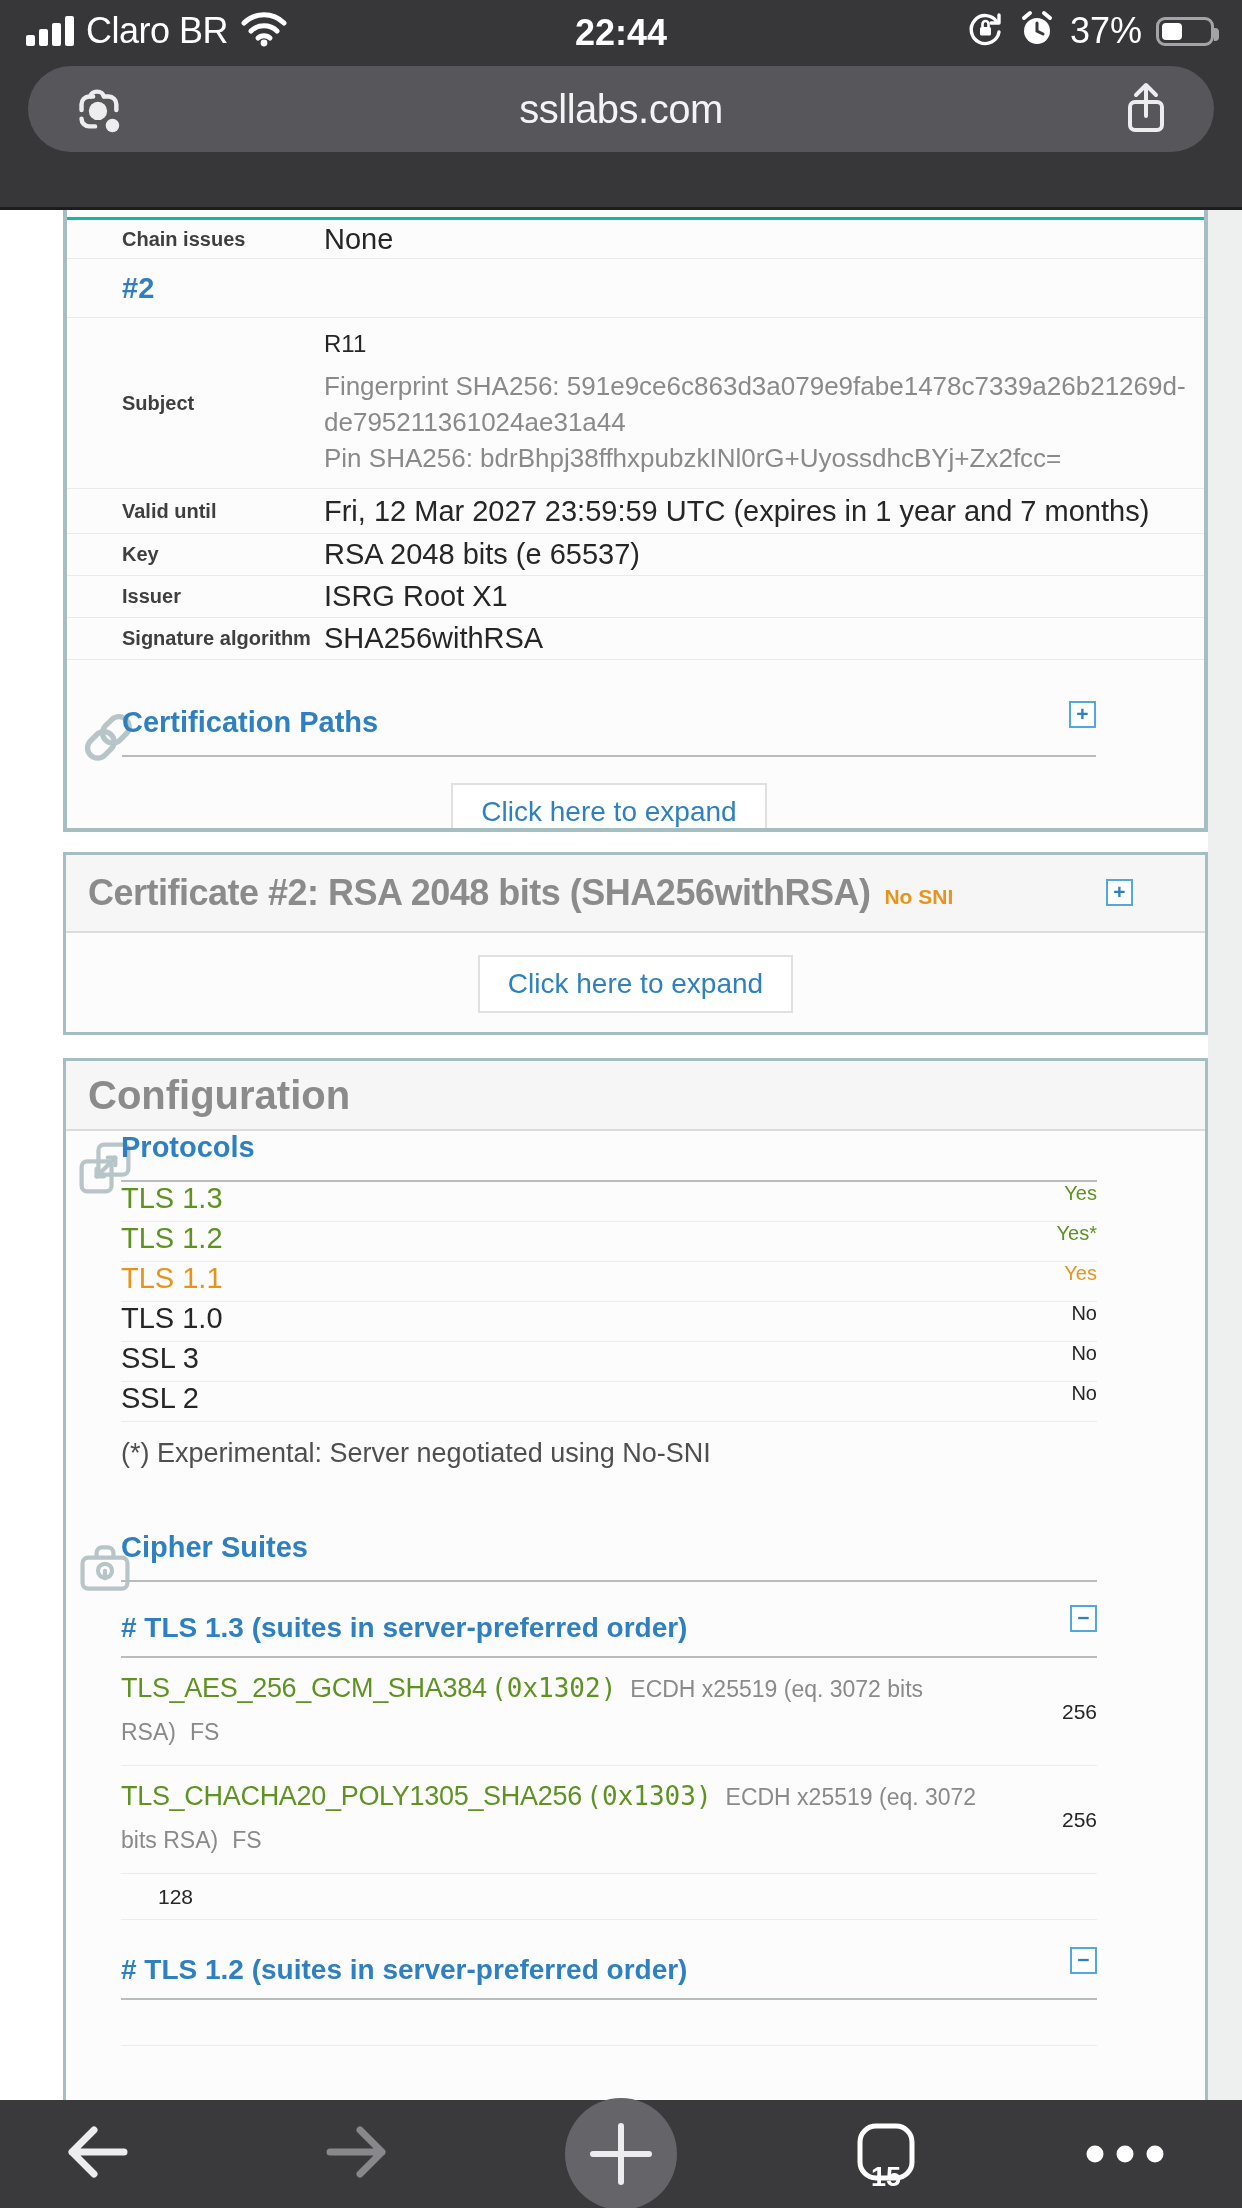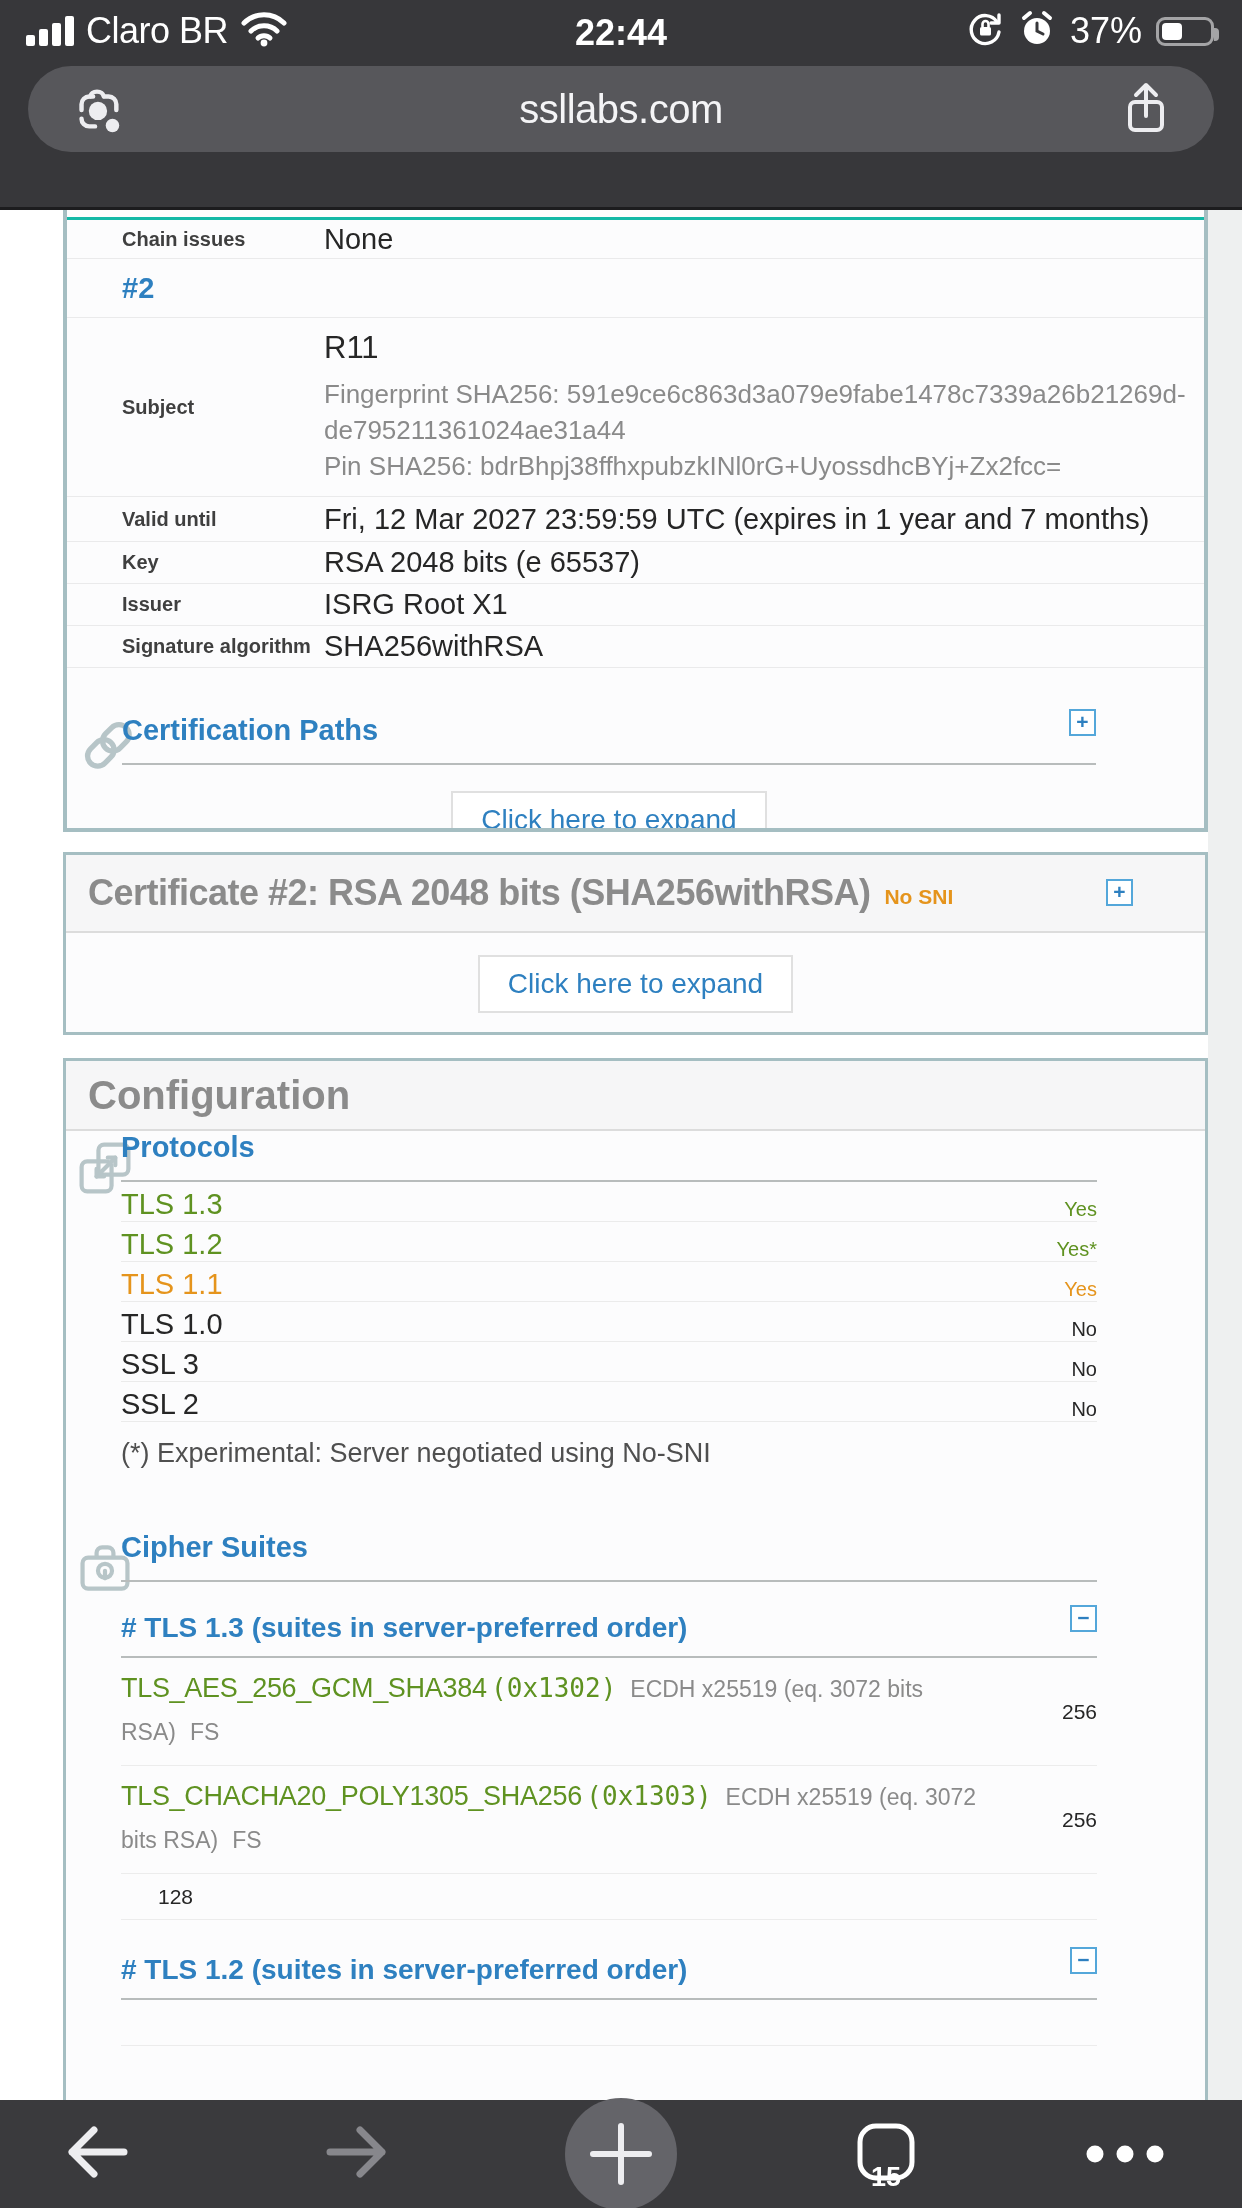--- a/index.html
+++ b/index.html
@@ -44,21 +44,21 @@
   .card1 { top:0; height:622px; border-top:none; border-left-width:4px;
     border-right-width:4px; border-bottom-width:4px; overflow:hidden; }
   .c1row { display:flex; align-items:center; border-bottom:1px solid #eaeaeb;
     padding-left:55px; min-height:42px; }
   .c1row.first { margin-top:7px; border-top:3px solid #14b8a6; height:41px; }
   .c1row.anchor-row { height:59px; }
   .c1label { width:202px; flex-shrink:0; font-size:20px; font-weight:700; color:#3f3f3f; }
   .c1value { font-size:29px; color:#262626; }
   .anchor-link { font-size:29px; font-weight:700; color:#2e80c0; }
   .subject-row { padding-top:12px; padding-bottom:12px; min-height:148px; }
-  .subj-lines .primary { font-size:31px; color:#262626; margin-bottom:10px; }
+  .subj-lines .primary { font-size:24px; color:#262626; margin-bottom:10px; }
   .subj-lines .muted { font-size:26px; color:#8a8a8a; line-height:36px; }
   .section-block { position:relative; margin-top:46px; padding-left:55px; padding-right:108px; }
   .section-icon { position:absolute; left:10px; top:-2px; }
   .section-heading { position:relative; display:flex; align-items:center; justify-content:space-between;
     border-bottom:2px solid #b8bcbc; padding-bottom:16px; }
   .section-heading .htext { font-size:29px; font-weight:700; color:#2e80c0; }
   .expand-box { display:inline-block; width:27px; height:27px; border:2px solid #54a7da;
     background:#fff; color:#2e80c0; font-size:21px; font-weight:700; line-height:22px;
     text-align:center; }
   .expand-wrap { text-align:center; margin-top:26px; }
@@ -74,21 +74,21 @@
   .badge-orange { font-size:21px; font-weight:700; color:#e5941c; margin-left:14px; margin-top:8px; }
   .hdr-expand { position:absolute; right:72px; top:24px; }
   .card2 .expand-wrap { margin-top:22px; }
 
   
   .card3 { top:848px; height:1042px; border-bottom:none; overflow:hidden; }
   .card3 .card-header { height:70px; }
   .c3title { font-size:40px; font-weight:700; color:#8b8b8b; }
   .cfg-section { position:relative; padding-left:55px; padding-right:108px; }
   .cfg-section .section-icon { top:6px; }
-  .proto-row { display:flex; align-items:flex-end; justify-content:space-between;
+  .proto-row { display:flex; align-items:flex-start; justify-content:space-between;
     height:40px; border-bottom:1px solid #ebebeb; }
   .proto-name { font-size:29px; color:#262626; }
   .proto-val { font-size:20px; color:#262626; }
   .good { color:#5f9221 !important; }
   .warn { color:#e5941c !important; }
   .note { margin-top:16px; font-size:27px; color:#4f4f4f; }
   .group-heading { display:flex; align-items:center; justify-content:space-between;
     border-bottom:2px solid #b8bcbc; padding-bottom:12px; margin-top:34px; }
   .group-heading .htext { font-size:28px; font-weight:700; color:#2e80c0; }
   .cipher-head { margin-top:0; }

